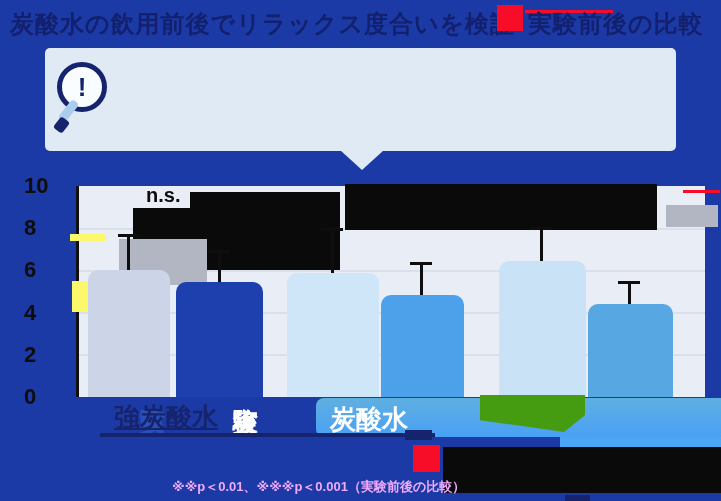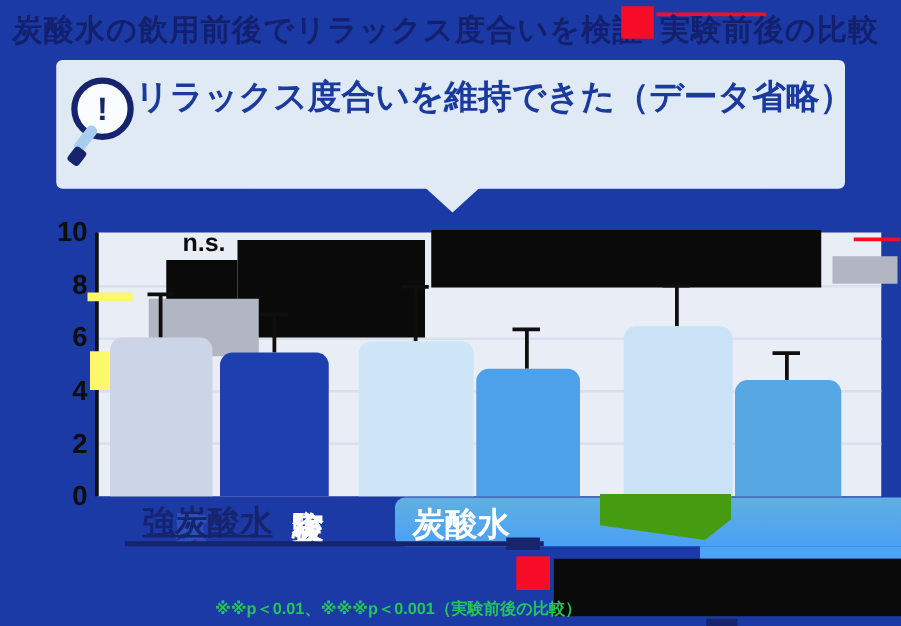--- a/index.html
+++ b/index.html
@@ -31,21 +31,21 @@
     border:5px solid #16246e;background:#fafdff;
     display:flex;align-items:center;justify-content:center;
     font-weight:900;font-size:26px;color:#16246e;
   }
   .mag-handle{left:64px;top:99px;width:9px;height:24px;background:#a9cdee;border-radius:4px;transform:rotate(38deg);}
   .mag-tip{left:56px;top:118px;width:11px;height:14px;background:#16246e;border-radius:3px;transform:rotate(38deg);}
   
   .panel{left:78px;top:186px;width:627px;height:211px;background:#e9edf6;}
   .gridline{left:78px;width:627px;height:2px;background:#d9dfeb;}
   .y-axis{left:76px;top:186px;width:3px;height:211px;background:#101010;}
-  .ytick{left:24px;width:46px;height:26px;text-align:right;
+  .ytick{left:24px;width:46px;height:26px;
          font-weight:900;font-size:22px;color:#0d0d0d;}
   .bar{border-radius:10px 10px 0 0;}
   .bar-label{
     position:absolute;left:0;right:0;bottom:6px;
     writing-mode:vertical-rl;text-orientation:upright;
     margin:0 auto;font-weight:900;font-size:25px;letter-spacing:1px;
     display:flex;justify-content:center;width:100%;
   }
   .ebar{background:#0e0e0e;}
   .sig{font-weight:900;font-size:20px;color:#0d0d0d;}
@@ -53,37 +53,36 @@
   .glitch-gray{background:#b2b6c3;}
   .glitch-yellow{background:#fbf96b;}
   .cat1{font-weight:900;font-size:26px;color:#16246e;white-space:nowrap;}
   .band{background:linear-gradient(180deg,#5fb0e0,#4aa0f5);border-radius:8px 0 0 8px;}
   .band-label{font-weight:900;font-size:26px;color:#ffffff;white-space:nowrap;}
   .green-swoosh{
     background:#469c10;
     clip-path:polygon(0 0,100% 0,100% 55%,80% 100%,0 68%);
   }
   .divider{background:#16246e;}
-  .footnote{font-size:13px;color:#22c55e;font-weight:700;white-space:nowrap;}
+  .footnote{font-size:13px;color:#f0abfc;font-weight:700;white-space:nowrap;}
 </style>
 </head>
 <body>
 
 <div class="abs title" style="left:10px;top:8px;">炭酸水の飲用前後でリラックス度合いを検証</div>
 <div class="abs red-sq" style="left:497px;top:5px;width:26px;height:26px;"></div>
 <div class="abs red-sq" style="left:525px;top:10px;width:88px;height:3px;"></div>
 <div class="abs title" style="left:528px;top:8px;">実験前後の比較</div>
 
 <div class="abs callout"></div>
 <div class="abs callout-pointer"></div>
 <div class="abs mag-circle">!</div>
 <div class="abs mag-handle"></div>
 <div class="abs mag-tip"></div>
 <div class="abs callout-text">
-  <div>リラックス度合いを維持できた（データ省略）</div>
 </div>
 
 <div class="abs panel"></div>
 <div class="abs gridline" style="top:228px;"></div>
 <div class="abs gridline" style="top:270px;"></div>
 <div class="abs gridline" style="top:312px;"></div>
 <div class="abs gridline" style="top:354px;"></div>
 <div class="abs y-axis"></div>
 
 <div class="abs ytick" style="top:173px;">10</div>

